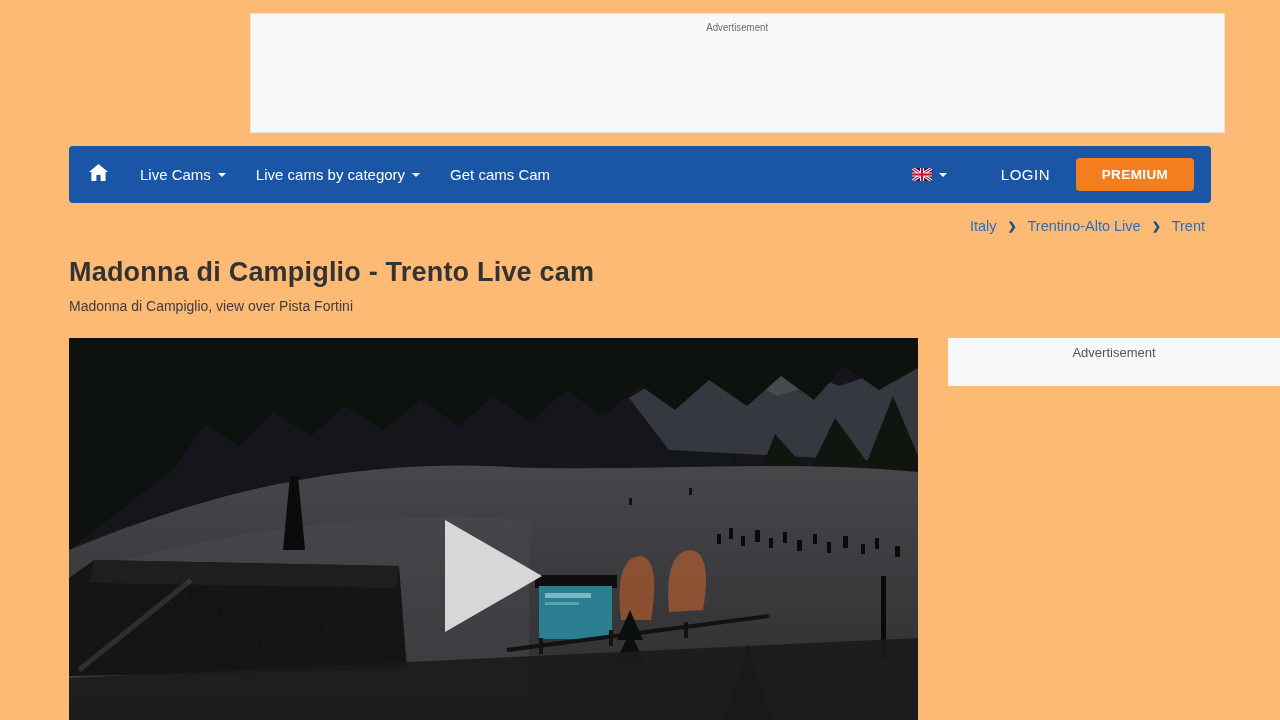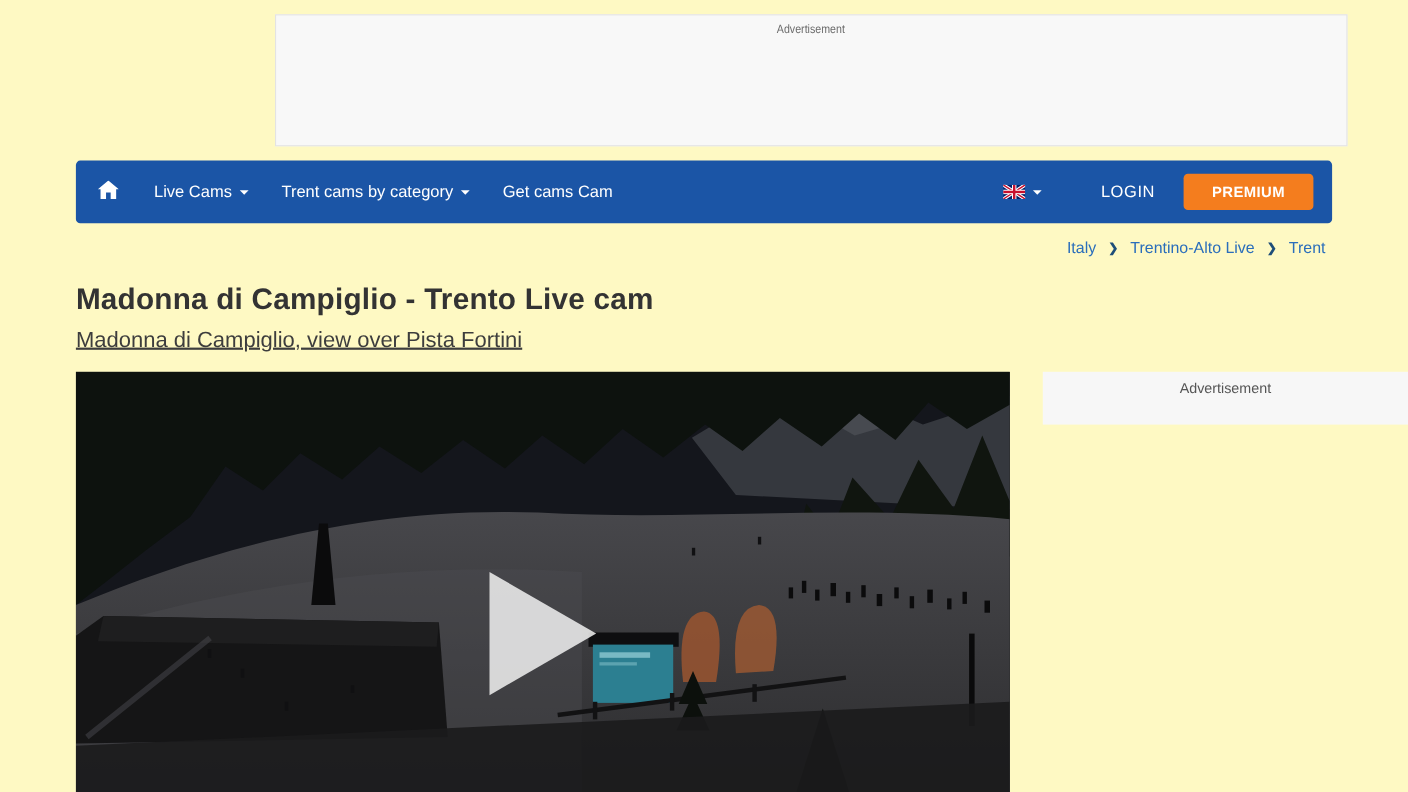--- a/index.html
+++ b/index.html
@@ -1,17 +1,17 @@
 <!DOCTYPE html>
 <html><head>
 <meta charset="utf-8">
 <style>
   * { margin:0; padding:0; box-sizing:border-box; }
   html,body { background:#ffffff; font-family:"Liberation Sans", sans-serif; }
-  .page { position:relative; width:1280px; height:720px; background:#fef9c3; overflow:hidden; }
+  .page { position:relative; width:1280px; height:720px; background:#fdba74; overflow:hidden; }
 
   
   .top-ad {
     position:absolute; left:250px; top:13px; width:975px; height:120px;
     background:#f8f8f8; border:1px solid #e3e3e3; text-align:center;
   }
   .top-ad .ad-label {
     display:inline-block; margin-top:7px; font-size:11px; color:#6b6b6b;
     letter-spacing:0px; transform:scaleX(.88); transform-origin:center top;
   }
@@ -49,23 +49,22 @@
   .breadcrumb .sep {
     color:#1e4e79; font-size:11px; font-weight:bold; margin:0 7px; vertical-align:1px;
   }
 
   
   .title {
     position:absolute; left:69px; top:257px; font-size:27px; font-weight:bold;
     color:#333333; letter-spacing:.2px;
   }
   .subtitle {
-    position:absolute; left:69px; top:298px; font-size:20px; font-weight:normal;
+    position:absolute; left:69px; top:298px; font-size:14px; font-weight:normal;
     color:#3d3d3d;
-    text-decoration:underline;
   }
 
   
   .video {
     position:absolute; left:69px; top:338px; width:849px; height:382px;
     background:#17191e; overflow:hidden; cursor:pointer;
   }
   .video svg.scene { position:absolute; left:0; top:0; width:100%; height:100%; }
   .play-button {
     position:absolute; left:376px; top:182px; width:0; height:0;
@@ -97,21 +96,21 @@
         <svg width="19" height="17" viewBox="0 0 19 17">
           <path d="M9.5 0 L19 8 L16.6 8 L16.6 17 L11.6 17 L11.6 11 L7.4 11 L7.4 17 L2.4 17 L2.4 8 L0 8 Z" fill="#ffffff"></path>
         </svg>
       </span>
     </a>
     <a class="nav-item">
       <span>Live Cams</span>
       <span class="caret"></span>
     </a>
     <a class="nav-item">
-      <span>Trent cams by category</span>
+      <span>Live cams by category</span>
       <span class="caret"></span>
     </a>
     <a class="nav-item">
       <span>Get cams Cam</span>
     </a>
 
     <div class="nav-right">
       <a class="nav-lang">
         <span>
           <svg width="20" height="13" viewBox="0 0 20 13">

